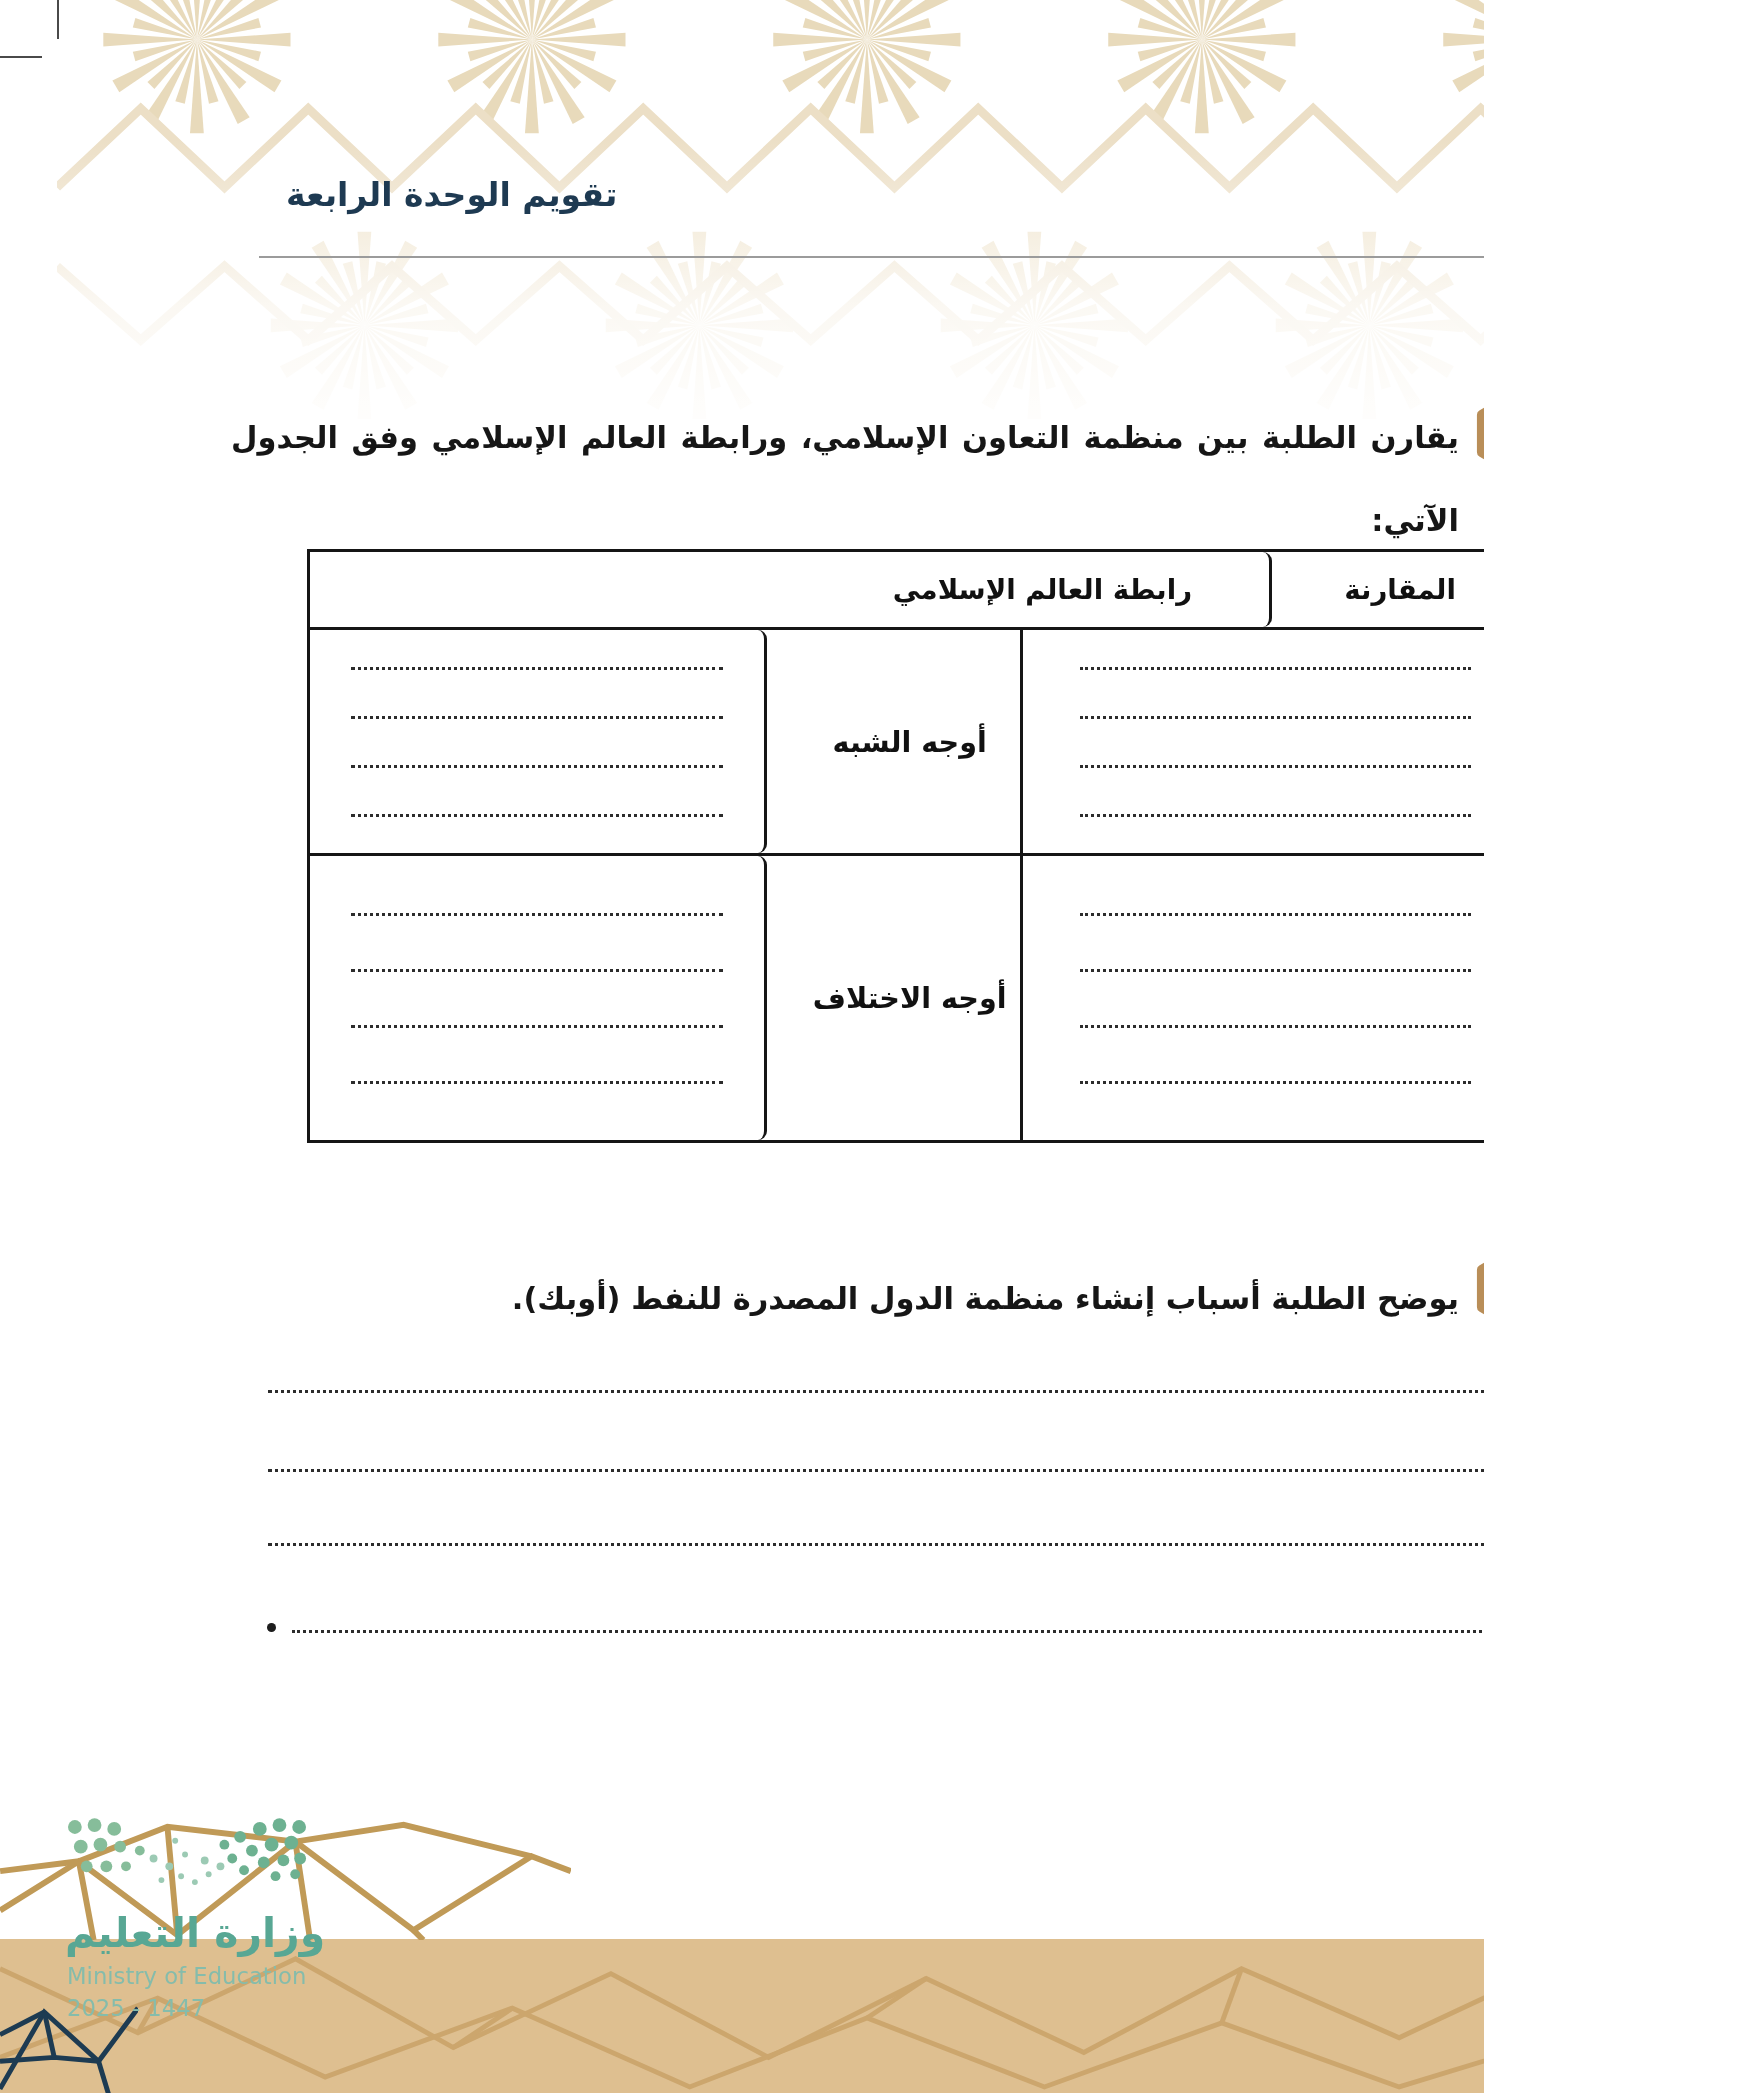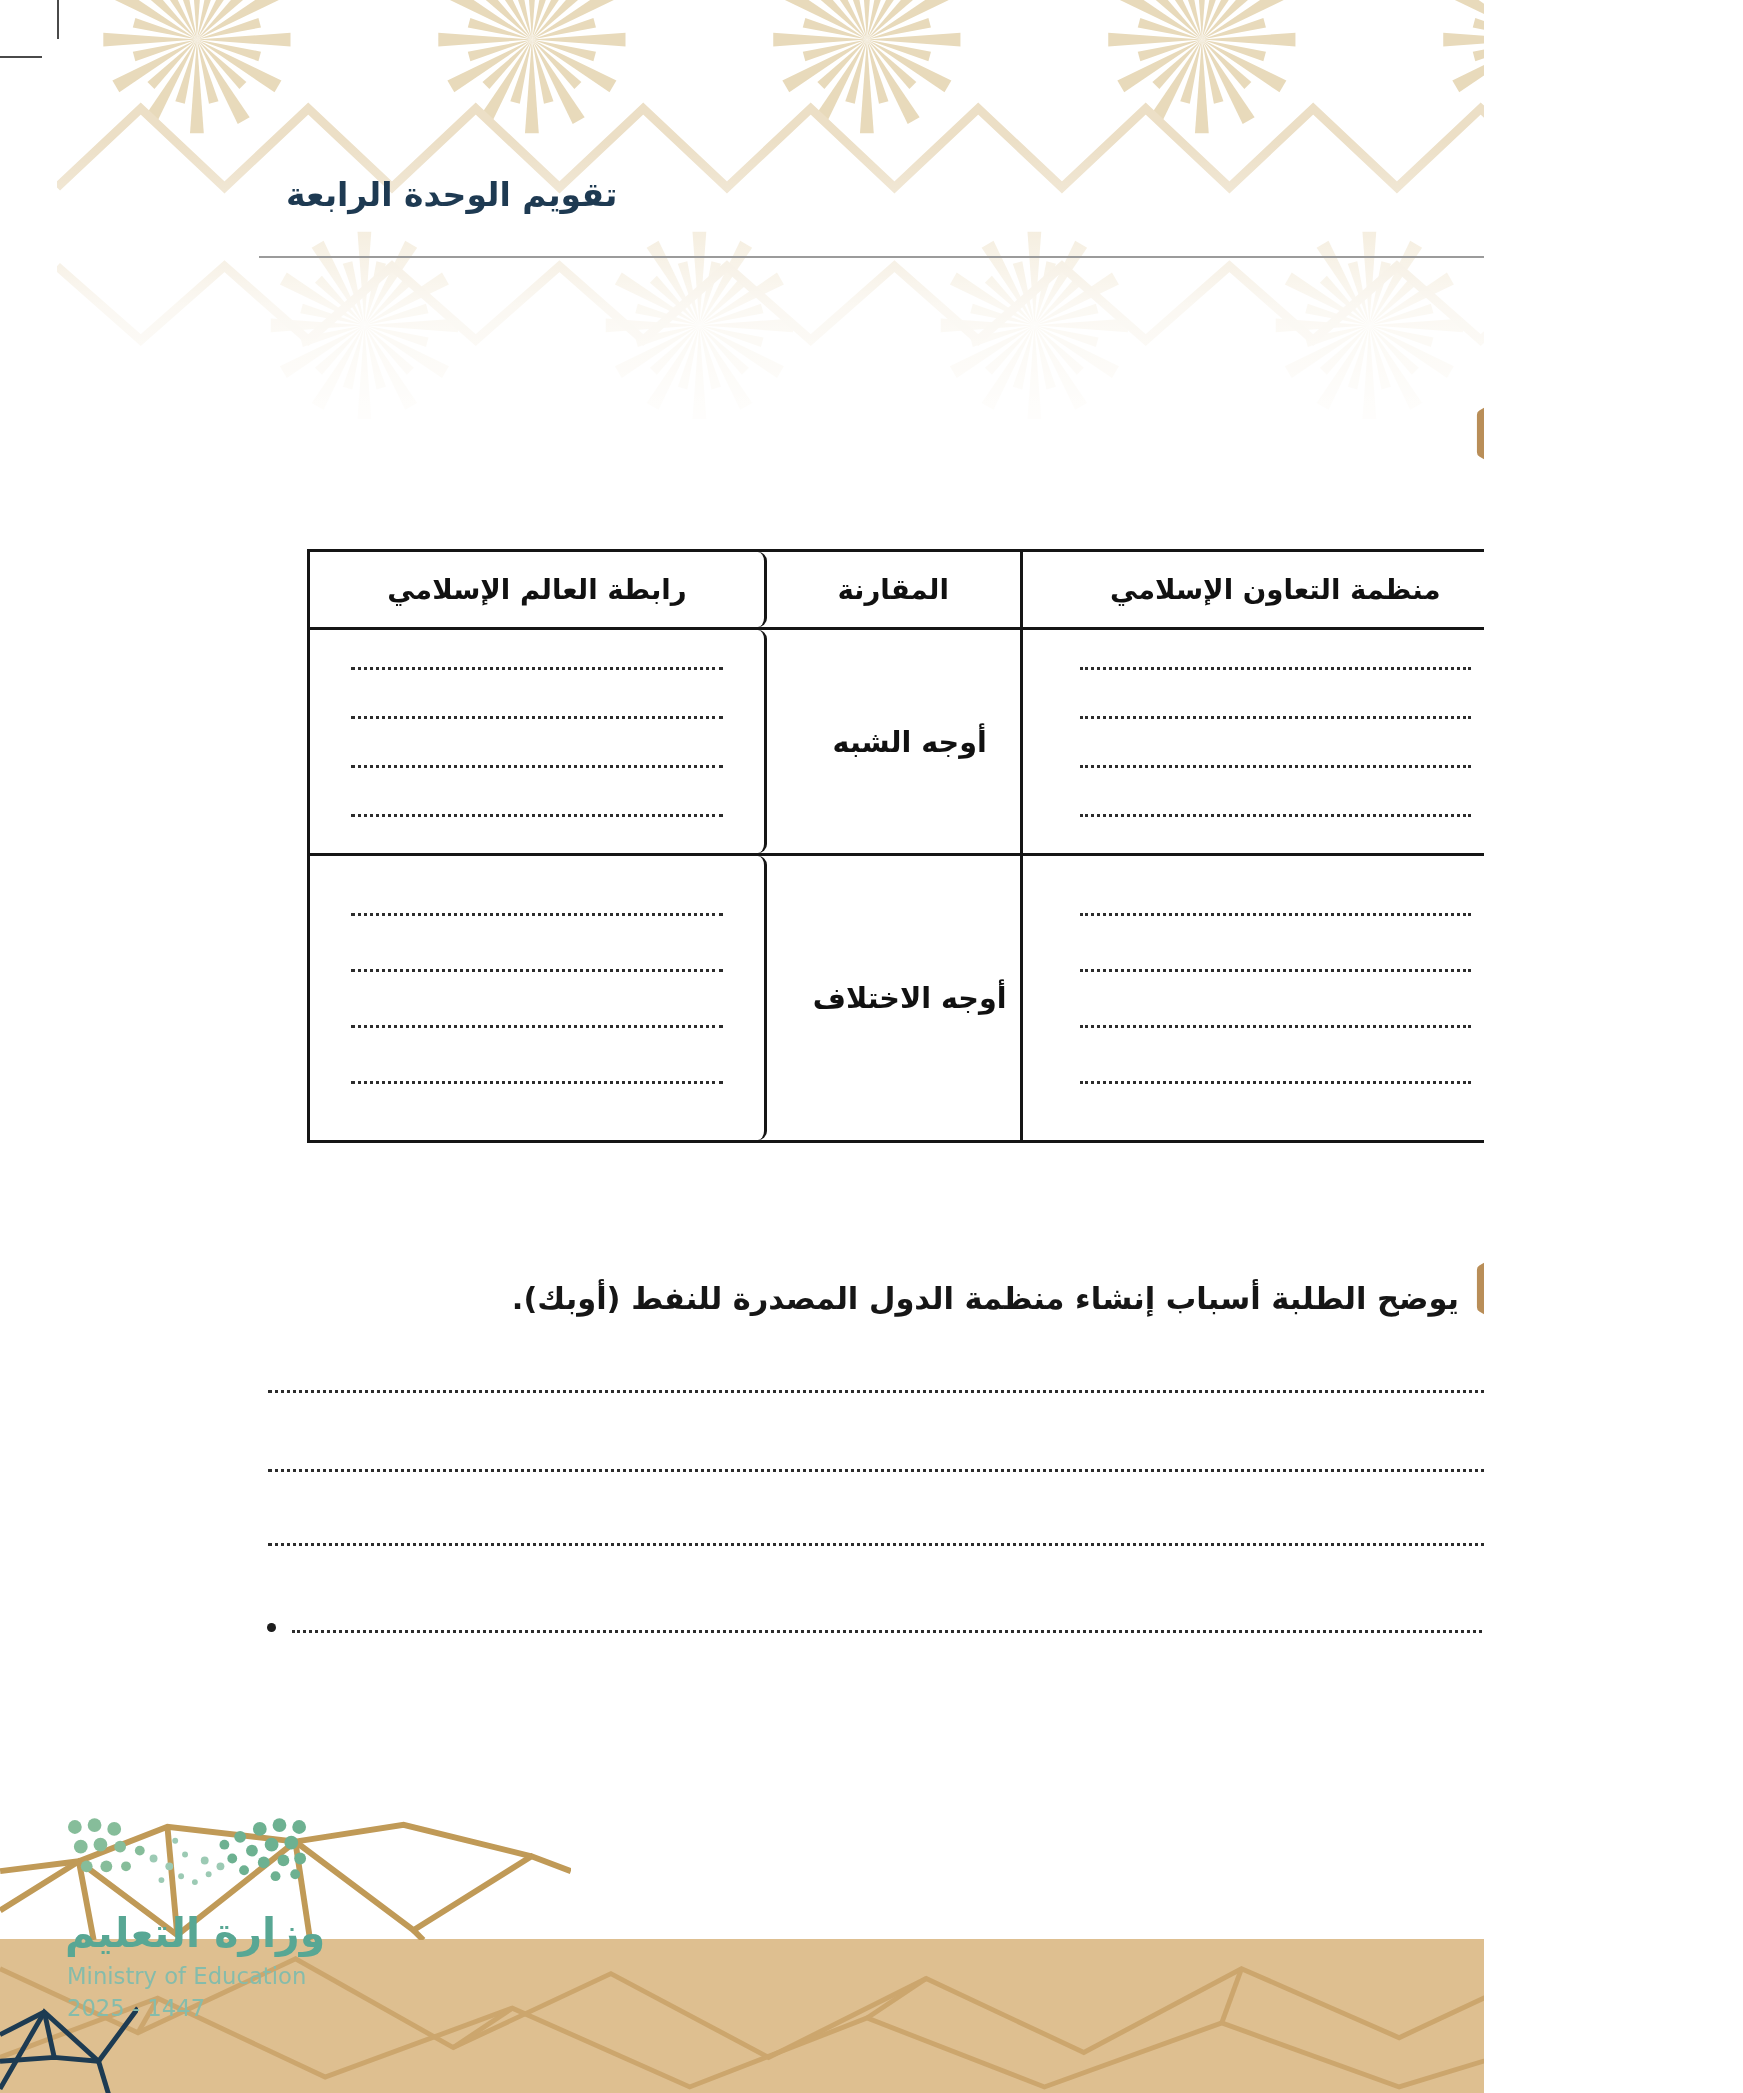--- a/index.html
+++ b/index.html
@@ -132,24 +132,24 @@
 
   <div class="abs" id="page-title">تقويم الوحدة الرابعة</div>
   <div class="abs" id="title-rule"></div>
 
   <div class="hexbadge" style="left:1471px;top:390px;">
     <svg width="81" height="87" viewBox="0 0 82 88">
       <polygon points="41,7 71,25 71,63 41,81 11,63 11,25" fill="#b98e58" stroke="#b98e58" stroke-width="10" stroke-linejoin="round"></polygon>
     </svg>
     <span class="num">4</span>
   </div>
+  <div class="qtext" id="q4-text">يقارن الطلبة بين منظمة التعاون الإسلامي، ورابطة العالم الإسلامي وفق الجدول الآتي:</div>
 
   <div class="abs" id="cmp-table">
     <div class="trow" id="thead">
-      <div class="tcell col-a">منظمة التعاون الإسلامي</div>
       <div class="tcell col-b">المقارنة</div>
       <div class="tcell col-c">رابطة العالم الإسلامي</div>
     </div>
     <div class="trow" id="row-sim">
       <div class="tcell col-a lines pad-a">
         <div class="dline"></div>
         <div class="dline"></div>
         <div class="dline"></div>
         <div class="dline"></div>
       </div>

